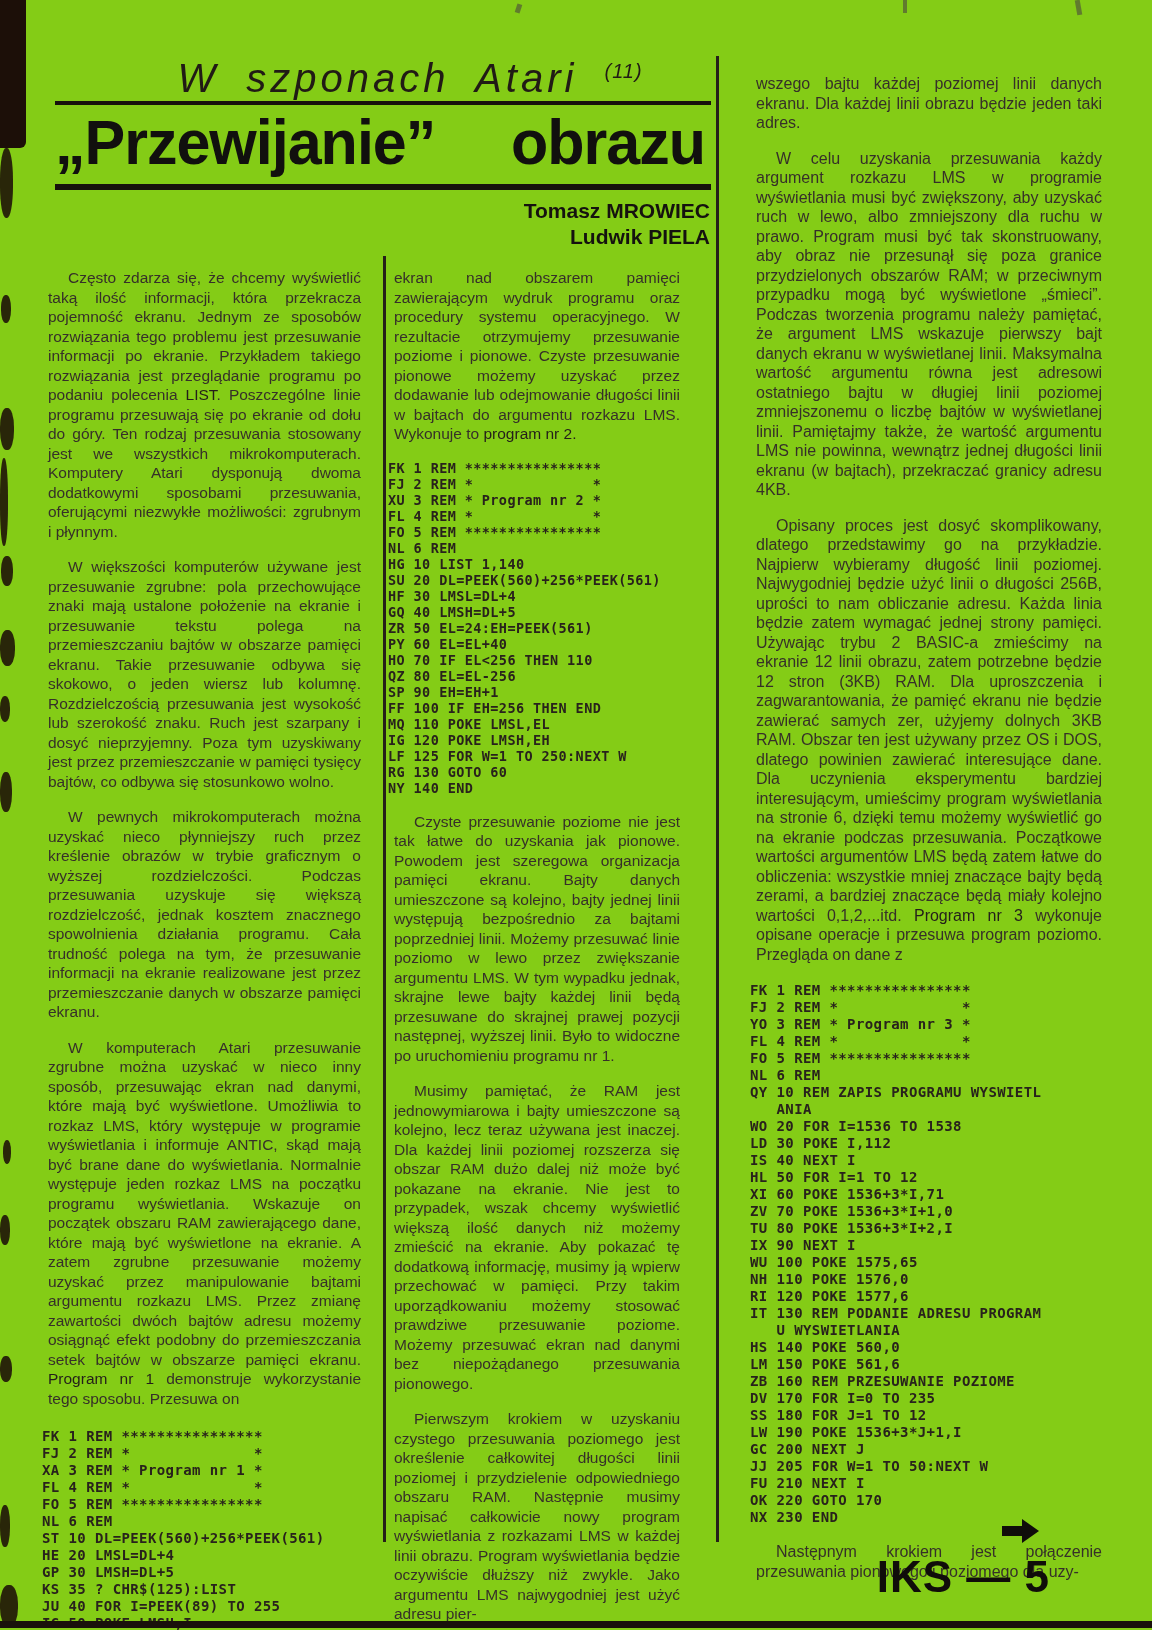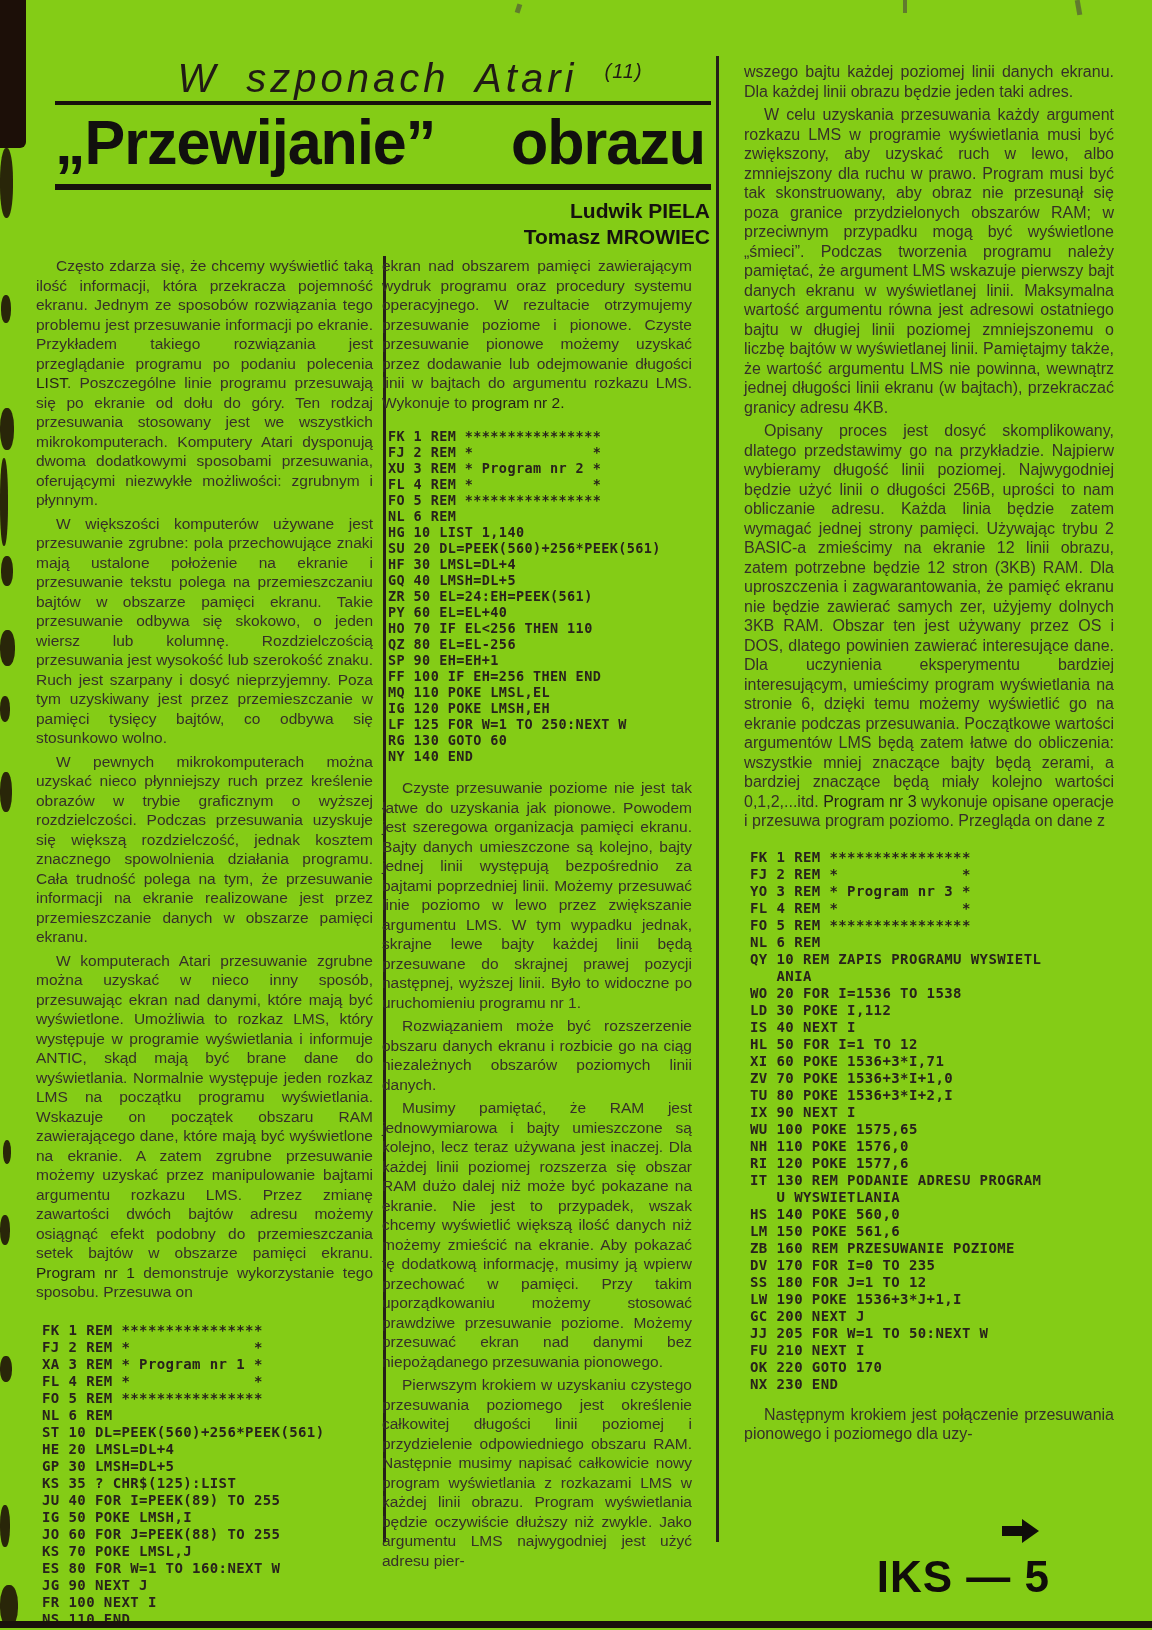--- a/index.html
+++ b/index.html
@@ -27,21 +27,21 @@
   .authors{
     position:absolute;left:380px;top:198px;width:330px;text-align:right;
     font-weight:bold;font-size:21px;line-height:26px;color:#15120f;
   }
   
   .col{position:absolute;}
   #col1{left:32px;top:252px;width:345px;}
   #col2{left:378px;top:252px;width:318px;}
   #col3{left:740px;top:58px;width:378px;}
   .body-p{
-    margin:4px;font-size:15.5px;line-height:19.5px;text-align:justify;
+    margin:16px;font-size:15.5px;line-height:19.5px;text-align:justify;
     color:#363029;
   }
   #col3 .body-p{font-size:16px;}
   .indent{text-indent:20px;}
   .b{font-weight:normal;color:#241f1a;}
   pre.listing{
     margin:20px 0 12px 10px;
     font-family:"DejaVu Sans Mono",monospace;font-weight:bold;
     font-size:14px;line-height:17px;letter-spacing:.4px;color:#28221c;
     white-space:pre;
@@ -80,22 +80,22 @@
     <span>W szponach Atari</span>
     <sup>(11)</sup>
   </div>
   <div class="rule rule-top"></div>
   <div class="main-title">
     <span>„Przewijanie”</span>
     <span>obrazu</span>
   </div>
   <div class="rule rule-bottom"></div>
   <div class="authors">
+    <div>Tomasz MROWIEC</div>
     <div>Ludwik PIELA</div>
-    <div>Tomasz MROWIEC</div>
   </div>
 
   <div class="vrule" id="vrule1"></div>
   <div class="vrule" id="vrule2"></div>
 
   <div class="col" id="col1">
     <p class="body-p indent"><span>Często zdarza się, że chcemy wyświetlić taką ilość informacji, która przekracza pojemność ekranu. Jednym ze sposobów rozwiązania tego problemu jest przesuwanie informacji po ekranie. Przykładem takiego rozwiązania jest przeglądanie programu po podaniu polecenia </span><span class="b">LIST</span><span>. Poszczególne linie programu przesuwają się po ekranie od dołu do góry. Ten rodzaj przesuwania stosowany jest we wszystkich mikrokomputerach. Komputery Atari dysponują dwoma dodatkowymi sposobami przesuwania, oferującymi niezwykłe możliwości: zgrubnym i płynnym.</span></p>
     <p class="body-p indent"><span>W większości komputerów używane jest przesuwanie zgrubne: pola przechowujące znaki mają ustalone położenie na ekranie i przesuwanie tekstu polega na przemieszczaniu bajtów w obszarze pamięci ekranu. Takie przesuwanie odbywa się skokowo, o jeden wiersz lub kolumnę. Rozdzielczością przesuwania jest wysokość lub szerokość znaku. Ruch jest szarpany i dosyć nieprzyjemny. Poza tym uzyskiwany jest przez przemieszczanie w pamięci tysięcy bajtów, co odbywa się stosunkowo wolno.</span></p>
     <p class="body-p indent"><span>W pewnych mikrokomputerach można uzyskać nieco płynniejszy ruch przez kreślenie obrazów w trybie graficznym o wyższej rozdzielczości. Podczas przesuwania uzyskuje się większą rozdzielczość, jednak kosztem znacznego spowolnienia działania programu. Cała trudność polega na tym, że przesuwanie informacji na ekranie realizowane jest przez przemieszczanie danych w obszarze pamięci ekranu.</span></p>
     <p class="body-p indent"><span>W komputerach Atari przesuwanie zgrubne można uzyskać w nieco inny sposób, przesuwając ekran nad danymi, które mają być wyświetlone. Umożliwia to rozkaz LMS, który występuje w programie wyświetlania i informuje ANTIC, skąd mają być brane dane do wyświetlania. Normalnie występuje jeden rozkaz LMS na początku programu wyświetlania. Wskazuje on początek obszaru RAM zawierającego dane, które mają być wyświetlone na ekranie. A zatem zgrubne przesuwanie możemy uzyskać przez manipulowanie bajtami argumentu rozkazu LMS. Przez zmianę zawartości dwóch bajtów adresu możemy osiągnąć efekt podobny do przemieszczania setek bajtów w obszarze pamięci ekranu. </span><span class="b">Program nr 1</span><span> demonstruje wykorzystanie tego sposobu. Przesuwa on</span></p>
@@ -136,21 +136,20 @@
 HO 70 IF EL&lt;256 THEN 110
 QZ 80 EL=EL-256
 SP 90 EH=EH+1
 FF 100 IF EH=256 THEN END
 MQ 110 POKE LMSL,EL
 IG 120 POKE LMSH,EH
 LF 125 FOR W=1 TO 250:NEXT W
 RG 130 GOTO 60
 NY 140 END</pre>
     <p class="body-p indent"><span>Czyste przesuwanie poziome nie jest tak łatwe do uzyskania jak pionowe. Powodem jest szeregowa organizacja pamięci ekranu. Bajty danych umieszczone są kolejno, bajty jednej linii występują bezpośrednio za bajtami poprzedniej linii. Możemy przesuwać linie poziomo w lewo przez zwiększanie argumentu LMS. W tym wypadku jednak, skrajne lewe bajty każdej linii będą przesuwane do skrajnej prawej pozycji następnej, wyższej linii. Było to widoczne po uruchomieniu programu nr 1.</span></p>
-    <p class="body-p indent"><span>Rozwiązaniem może być rozszerzenie obszaru danych ekranu i rozbicie go na ciąg niezależnych obszarów poziomych linii danych.</span></p>
     <p class="body-p indent"><span>Musimy pamiętać, że RAM jest jednowymiarowa i bajty umieszczone są kolejno, lecz teraz używana jest inaczej. Dla każdej linii poziomej rozszerza się obszar RAM dużo dalej niż może być pokazane na ekranie. Nie jest to przypadek, wszak chcemy wyświetlić większą ilość danych niż możemy zmieścić na ekranie. Aby pokazać tę dodatkową informację, musimy ją wpierw przechować w pamięci. Przy takim uporządkowaniu możemy stosować prawdziwe przesuwanie poziome. Możemy przesuwać ekran nad danymi bez niepożądanego przesuwania pionowego.</span></p>
     <p class="body-p indent"><span>Pierwszym krokiem w uzyskaniu czystego przesuwania poziomego jest określenie całkowitej długości linii poziomej i przydzielenie odpowiedniego obszaru RAM. Następnie musimy napisać całkowicie nowy program wyświetlania z rozkazami LMS w każdej linii obrazu. Program wyświetlania będzie oczywiście dłuższy niż zwykle. Jako argumentu LMS najwygodniej jest użyć adresu pier-</span></p>
   </div>
 
   <div class="col" id="col3">
     <p class="body-p"><span>wszego bajtu każdej poziomej linii danych ekranu. Dla każdej linii obrazu będzie jeden taki adres.</span></p>
     <p class="body-p indent"><span>W celu uzyskania przesuwania każdy argument rozkazu LMS w programie wyświetlania musi być zwiększony, aby uzyskać ruch w lewo, albo zmniejszony dla ruchu w prawo. Program musi być tak skonstruowany, aby obraz nie przesunął się poza granice przydzielonych obszarów RAM; w przeciwnym przypadku mogą być wyświetlone „śmieci”. Podczas tworzenia programu należy pamiętać, że argument LMS wskazuje pierwszy bajt danych ekranu w wyświetlanej linii. Maksymalna wartość argumentu równa jest adresowi ostatniego bajtu w długiej linii poziomej zmniejszonemu o liczbę bajtów w wyświetlanej linii. Pamiętajmy także, że wartość argumentu LMS nie powinna, wewnątrz jednej długości linii ekranu (w bajtach), przekraczać granicy adresu 4KB.</span></p>
     <p class="body-p indent"><span>Opisany proces jest dosyć skomplikowany, dlatego przedstawimy go na przykładzie. Najpierw wybieramy długość linii poziomej. Najwygodniej będzie użyć linii o długości 256B, uprości to nam obliczanie adresu. Każda linia będzie zatem wymagać jednej strony pamięci. Używając trybu 2 BASIC-a zmieścimy na ekranie 12 linii obrazu, zatem potrzebne będzie 12 stron (3KB) RAM. Dla uproszczenia i zagwarantowania, że pamięć ekranu nie będzie zawierać samych zer, użyjemy dolnych 3KB RAM. Obszar ten jest używany przez OS i DOS, dlatego powinien zawierać interesujące dane. Dla uczynienia eksperymentu bardziej interesującym, umieścimy program wyświetlania na stronie 6, dzięki temu możemy wyświetlić go na ekranie podczas przesuwania. Początkowe wartości argumentów LMS będą zatem łatwe do obliczenia: wszystkie mniej znaczące bajty będą zerami, a bardziej znaczące będą miały kolejno wartości 0,1,2,...itd. </span><span class="b">Program nr 3</span><span> wykonuje opisane operacje i przesuwa program poziomo. Przegląda on dane z</span></p>
     <pre class="listing">FK 1 REM ****************
 FJ 2 REM *              *

